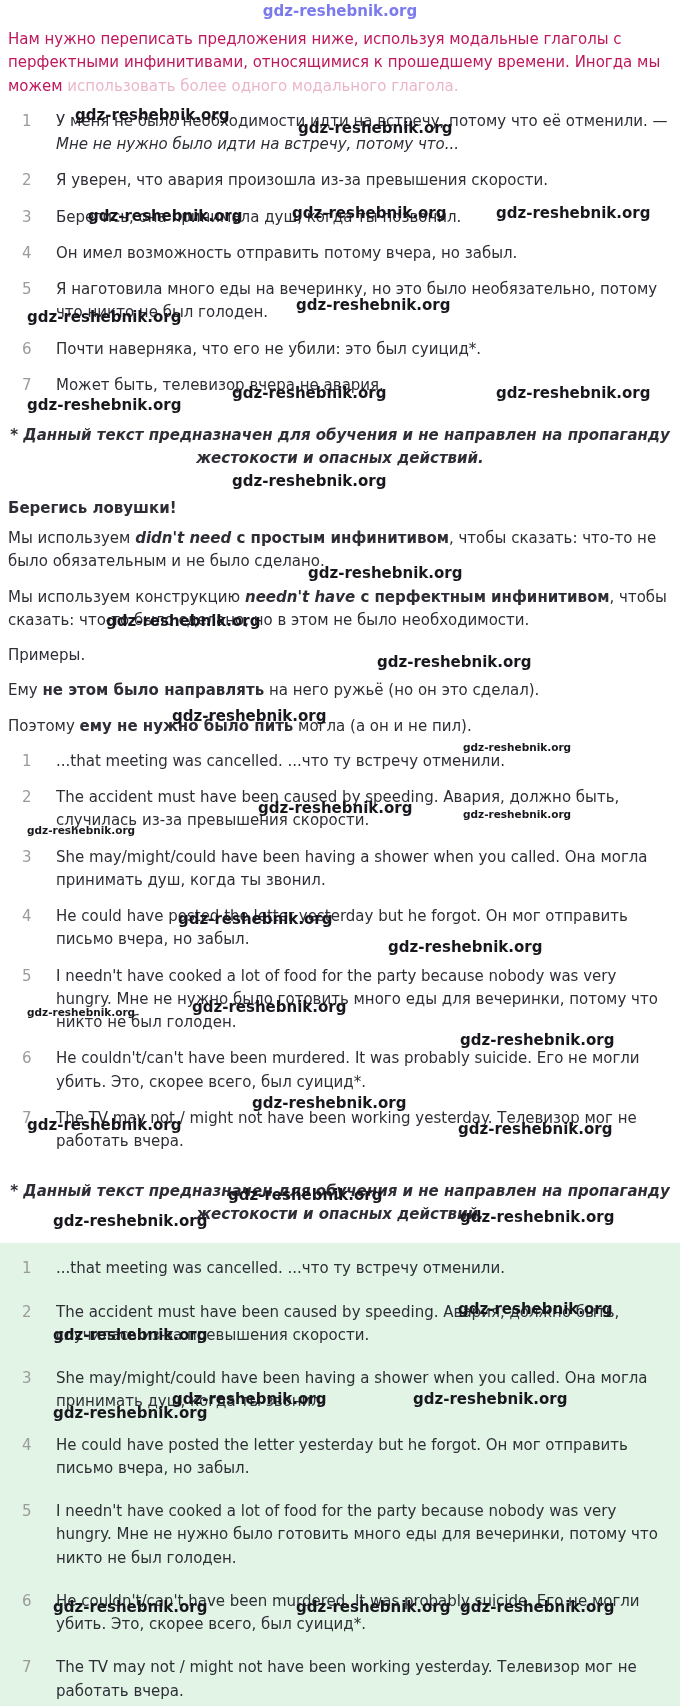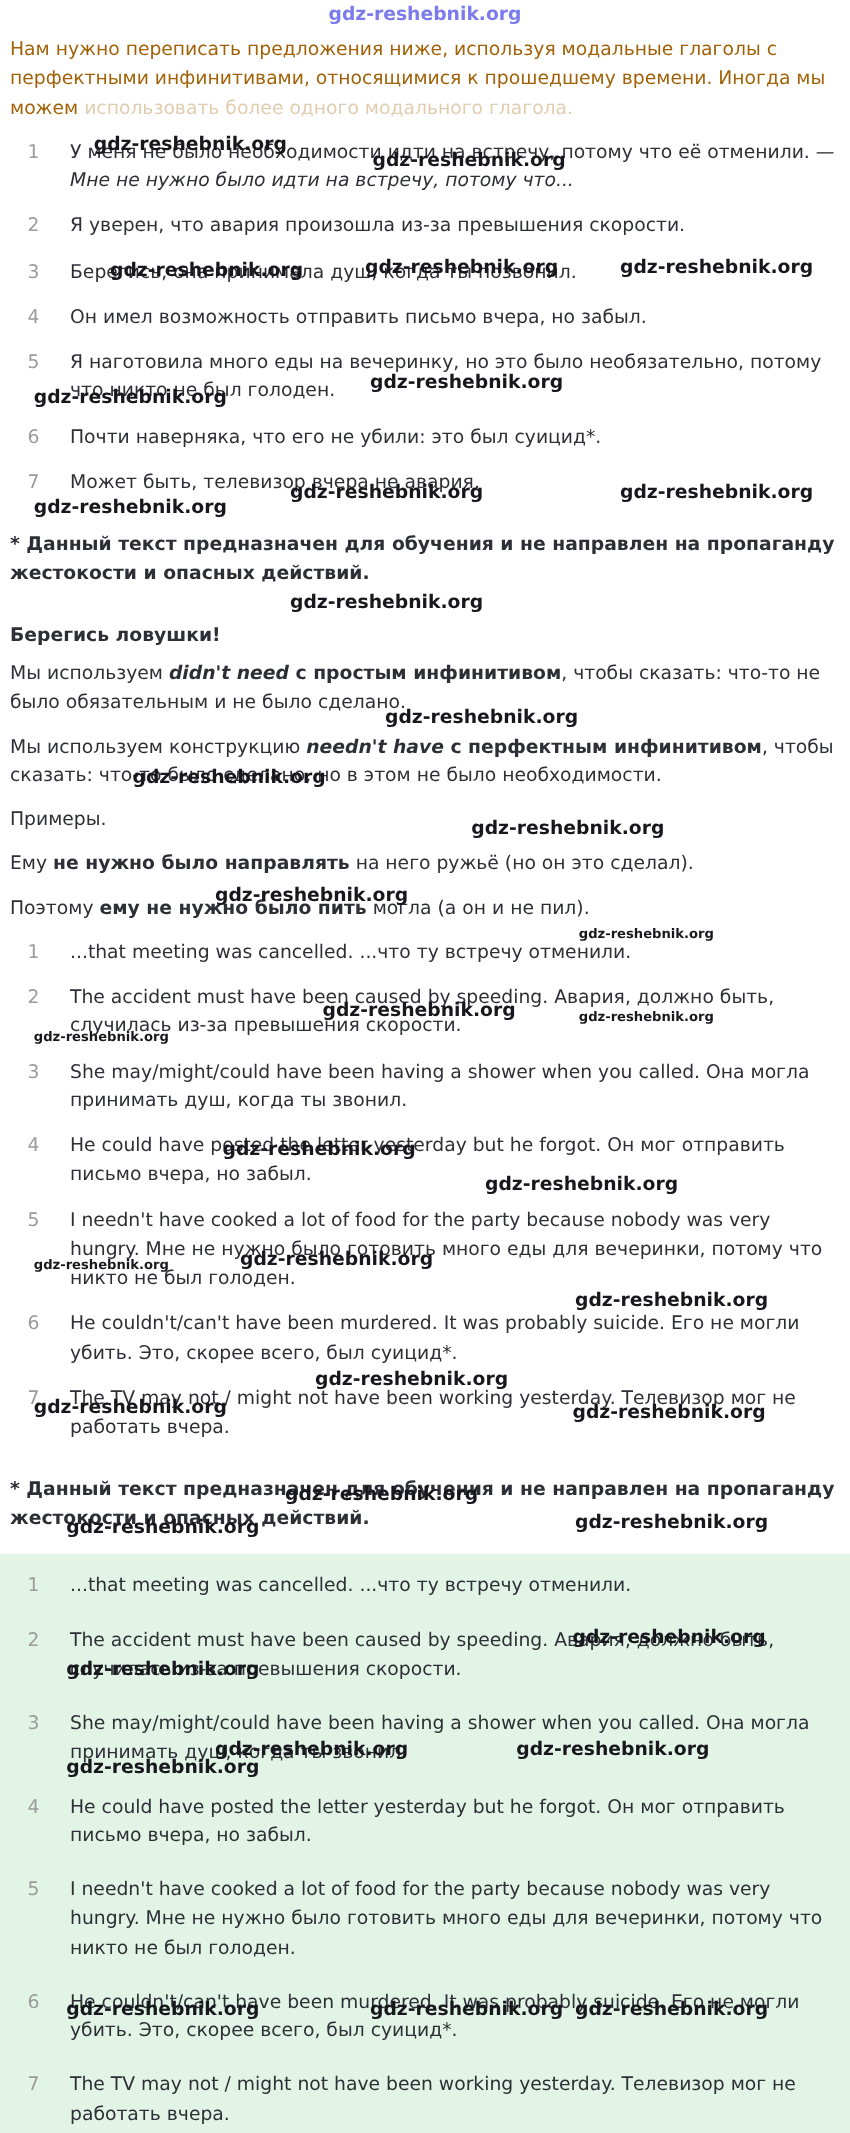--- a/index.html
+++ b/index.html
@@ -7,27 +7,27 @@
     width:680px;
     font-family:"DejaVu Sans","Liberation Sans",sans-serif;
     font-size:15px;
     color:#2e2e36;
   }
   .page{position:relative;width:680px;min-height:1706px;overflow:hidden;display:flex;flex-direction:column;}
   .wm-top{
     text-align:center;color:#7b7bee;font-weight:600;font-size:15px;
     padding-top:2px;height:22px;flex:0 0 auto;
   }
-  .intro{color:#a16207;margin:4px 8px 12px 8px;line-height:1.55;}
+  .intro{color:#be185d;margin:4px 8px 12px 8px;line-height:1.55;}
   .intro .faded{opacity:.32;}
   .num-list{list-style:none;margin:0;padding:0;}
   .num-list li{display:flex;margin:0 10px 13px 8px;line-height:1.55;}
   .num-list .num{flex:0 0 24px;margin-left:14px;color:#9b9b9b;}
   .num-list .txt{flex:1;padding-left:10px;}
-  .footnote{font-weight:600;margin:14px 8px 14px 8px;line-height:1.5;}
+  .footnote{font-style:italic;font-weight:600;margin:14px 8px 14px 8px;line-height:1.5;text-align:center;}
   .trap-heading{font-weight:700;margin:16px 8px 10px 8px;}
   .para{margin:0 8px 12px 8px;line-height:1.55;}
   .b{font-weight:700;}
   .bi{font-weight:700;font-style:italic;}
   .green{background:#e2f4e6;padding:14px 0 10px 0;margin-top:4px;flex:1 0 auto;}
   .green li{margin-bottom:20px;}
   .wm-layer{position:absolute;left:0;top:0;right:0;bottom:0;pointer-events:none;z-index:5;}
   .wm{position:absolute;font-weight:700;color:#17171d;font-size:15px;white-space:nowrap;}
   .wm-sm{font-size:10.5px;}
 </style>
@@ -48,21 +48,21 @@
     <li>
       <span class="num">2</span>
       <span class="txt">Я уверен, что авария произошла из-за превышения скорости.</span>
     </li>
     <li>
       <span class="num">3</span>
       <span class="txt">Берегись, она принимала душ, когда ты позвонил.</span>
     </li>
     <li>
       <span class="num">4</span>
-      <span class="txt">Он имел возможность отправить письмо вчера, но забыл.</span>
+      <span class="txt">Он имел возможность отправить потому вчера, но забыл.</span>
     </li>
     <li>
       <span class="num">5</span>
       <span class="txt">Я наготовила много еды на вечеринку, но это было необязательно, потому что никто не был голоден.</span>
     </li>
     <li>
       <span class="num">6</span>
       <span class="txt">Почти наверняка, что его не убили: это был суицид*.</span>
     </li>
     <li>
@@ -74,21 +74,21 @@
   <p class="footnote">* Данный текст предназначен для обучения и не направлен на пропаганду жестокости и опасных действий.</p>
 
   <p class="trap-heading">Берегись ловушки!</p>
 
   <p class="para"><span>Мы используем </span><span class="bi">didn't need</span><span class="b"> с простым инфинитивом</span><span>, чтобы сказать: что-то не было обязательным и не было сделано.</span></p>
 
   <p class="para"><span>Мы используем конструкцию </span><span class="bi">needn't have</span><span class="b"> с перфектным инфинитивом</span><span>, чтобы сказать: что-то было сделано, но в этом не было необходимости.</span></p>
 
   <p class="para">Примеры.</p>
 
-  <p class="para"><span>Ему </span><span class="b">не нужно было направлять</span><span> на него ружьё (но он это сделал).</span></p>
+  <p class="para"><span>Ему </span><span class="b">не этом было направлять</span><span> на него ружьё (но он это сделал).</span></p>
 
   <p class="para"><span>Поэтому </span><span class="b">ему не нужно было пить</span><span> могла (а он и не пил).</span></p>
 
   <ol class="num-list">
     <li>
       <span class="num">1</span>
       <span class="txt">...that meeting was cancelled. ...что ту встречу отменили.</span>
     </li>
     <li>
       <span class="num">2</span>

